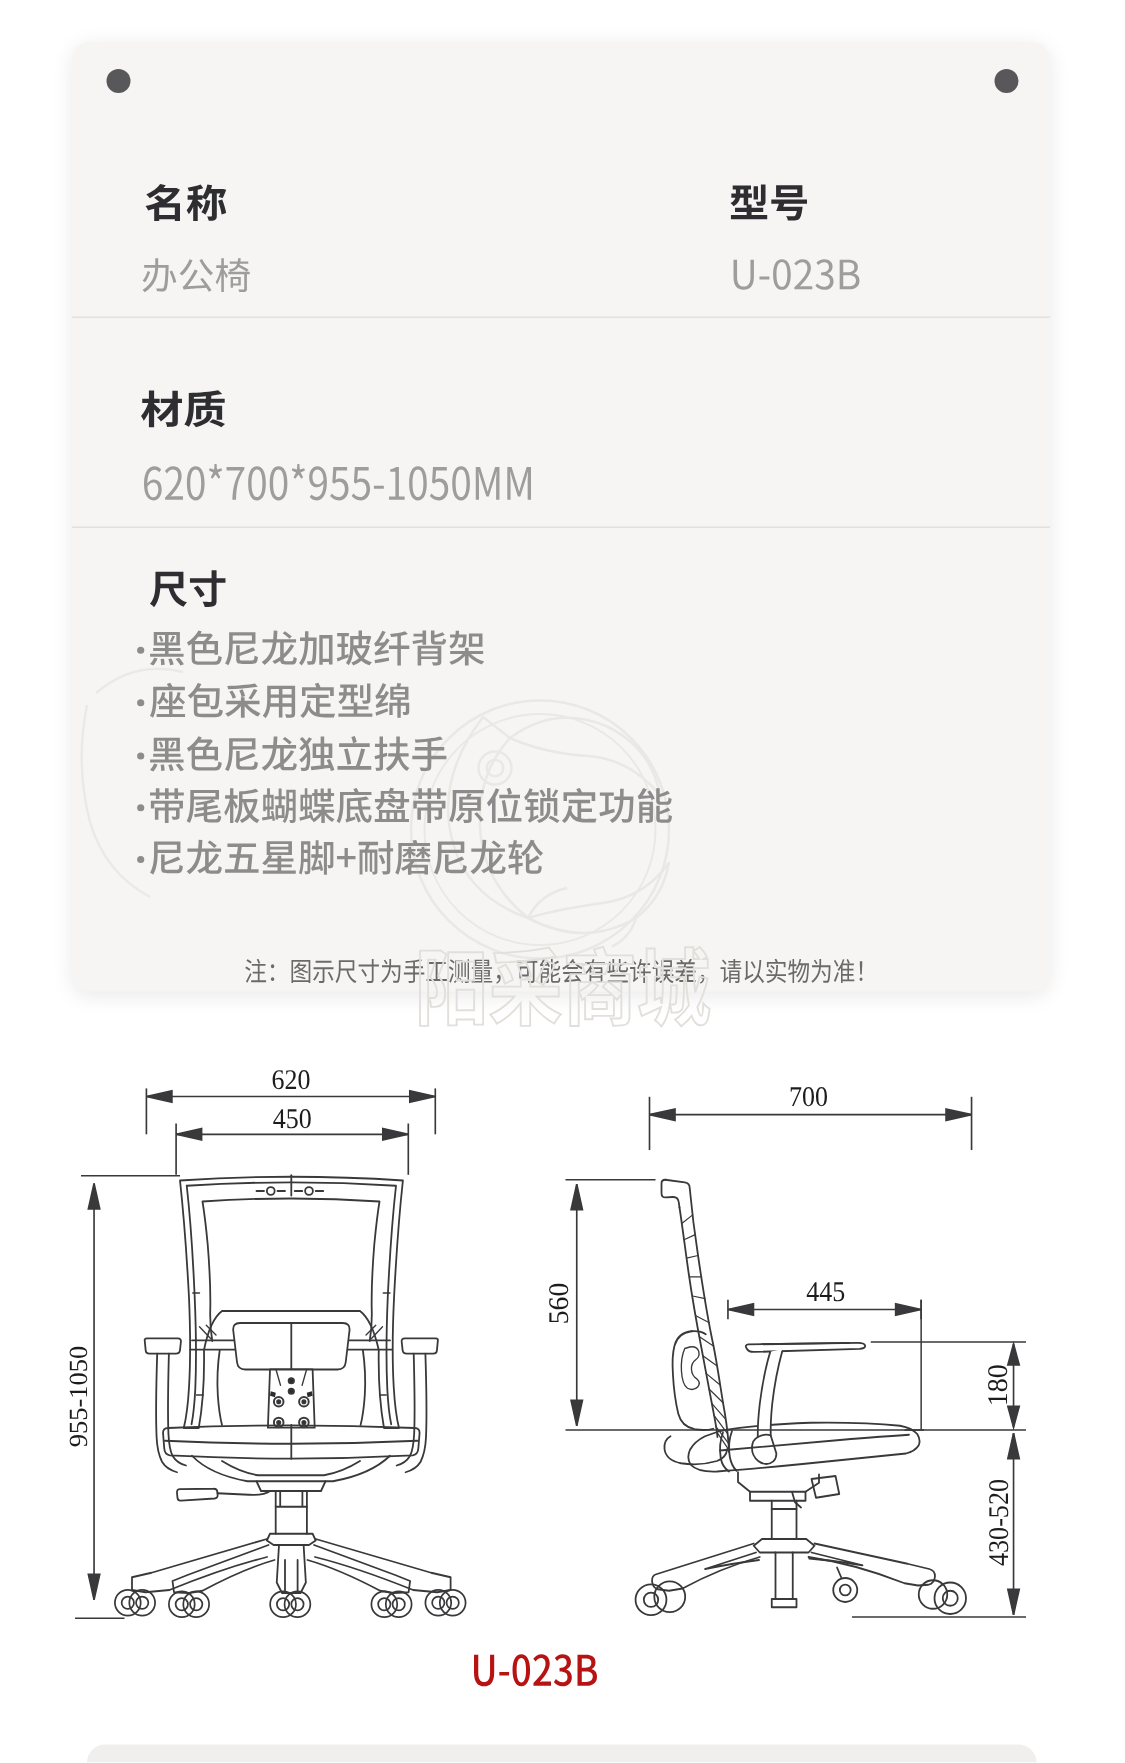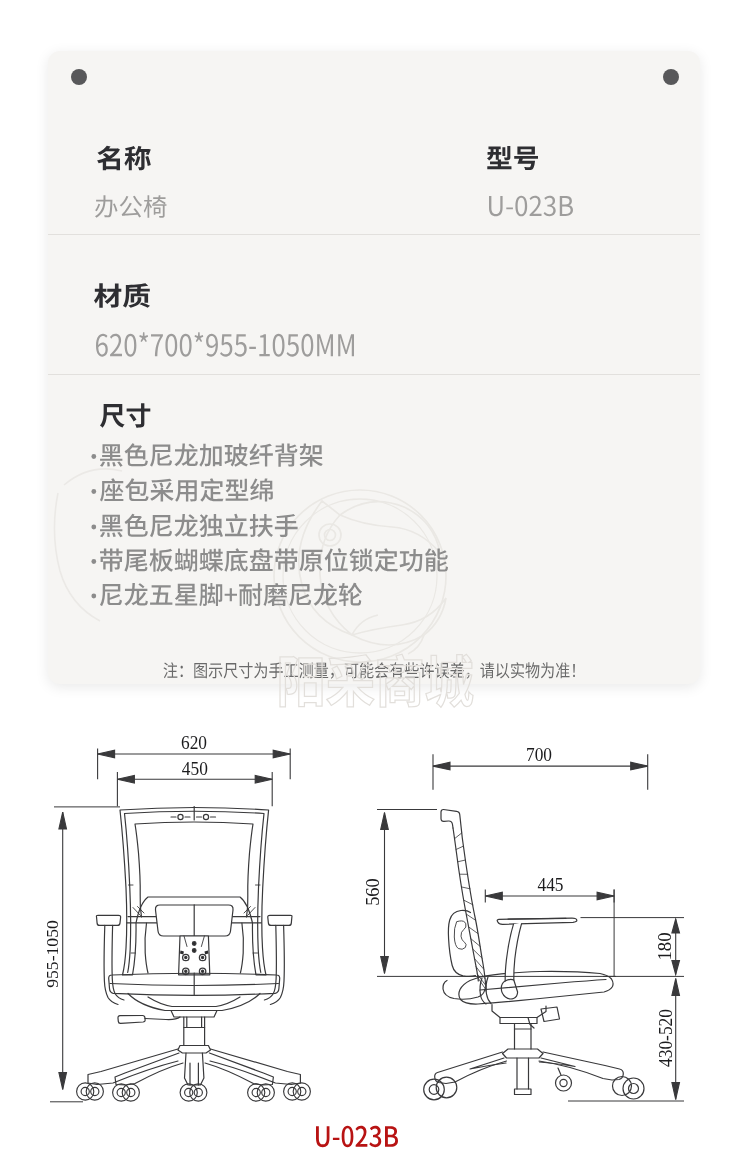--- a/index.html
+++ b/index.html
@@ -1,16 +1,16 @@
 <!DOCTYPE html>
 <html><head><meta charset="utf-8">
 <style>
 html,body{margin:0;padding:0;background:#ffffff;width:750px;height:1175px;overflow:hidden;
 font-family:"Liberation Sans",sans-serif;}
-#page{position:relative;width:750px;height:1027px;margin-top:23px;}
+#page{position:relative;width:750px;height:1027px;}
 #card{position:absolute;left:48px;top:28px;width:652px;height:633px;background:#f6f5f3;
 border-radius:12px;box-shadow:0 3px 14px rgba(0,0,0,0.09);}
 .dot{position:absolute;width:16px;height:16px;border-radius:50%;background:#58585a;top:46px;}
 .div{position:absolute;left:48px;width:652px;height:1px;background:#e2e0dd;}
 #strip{position:absolute;left:58px;top:1163px;width:633px;height:12px;background:#f0efed;
 border-radius:12px 12px 0 0;}
 </style></head>
 <body>
 <div id="page">
 <div id="card"></div>

